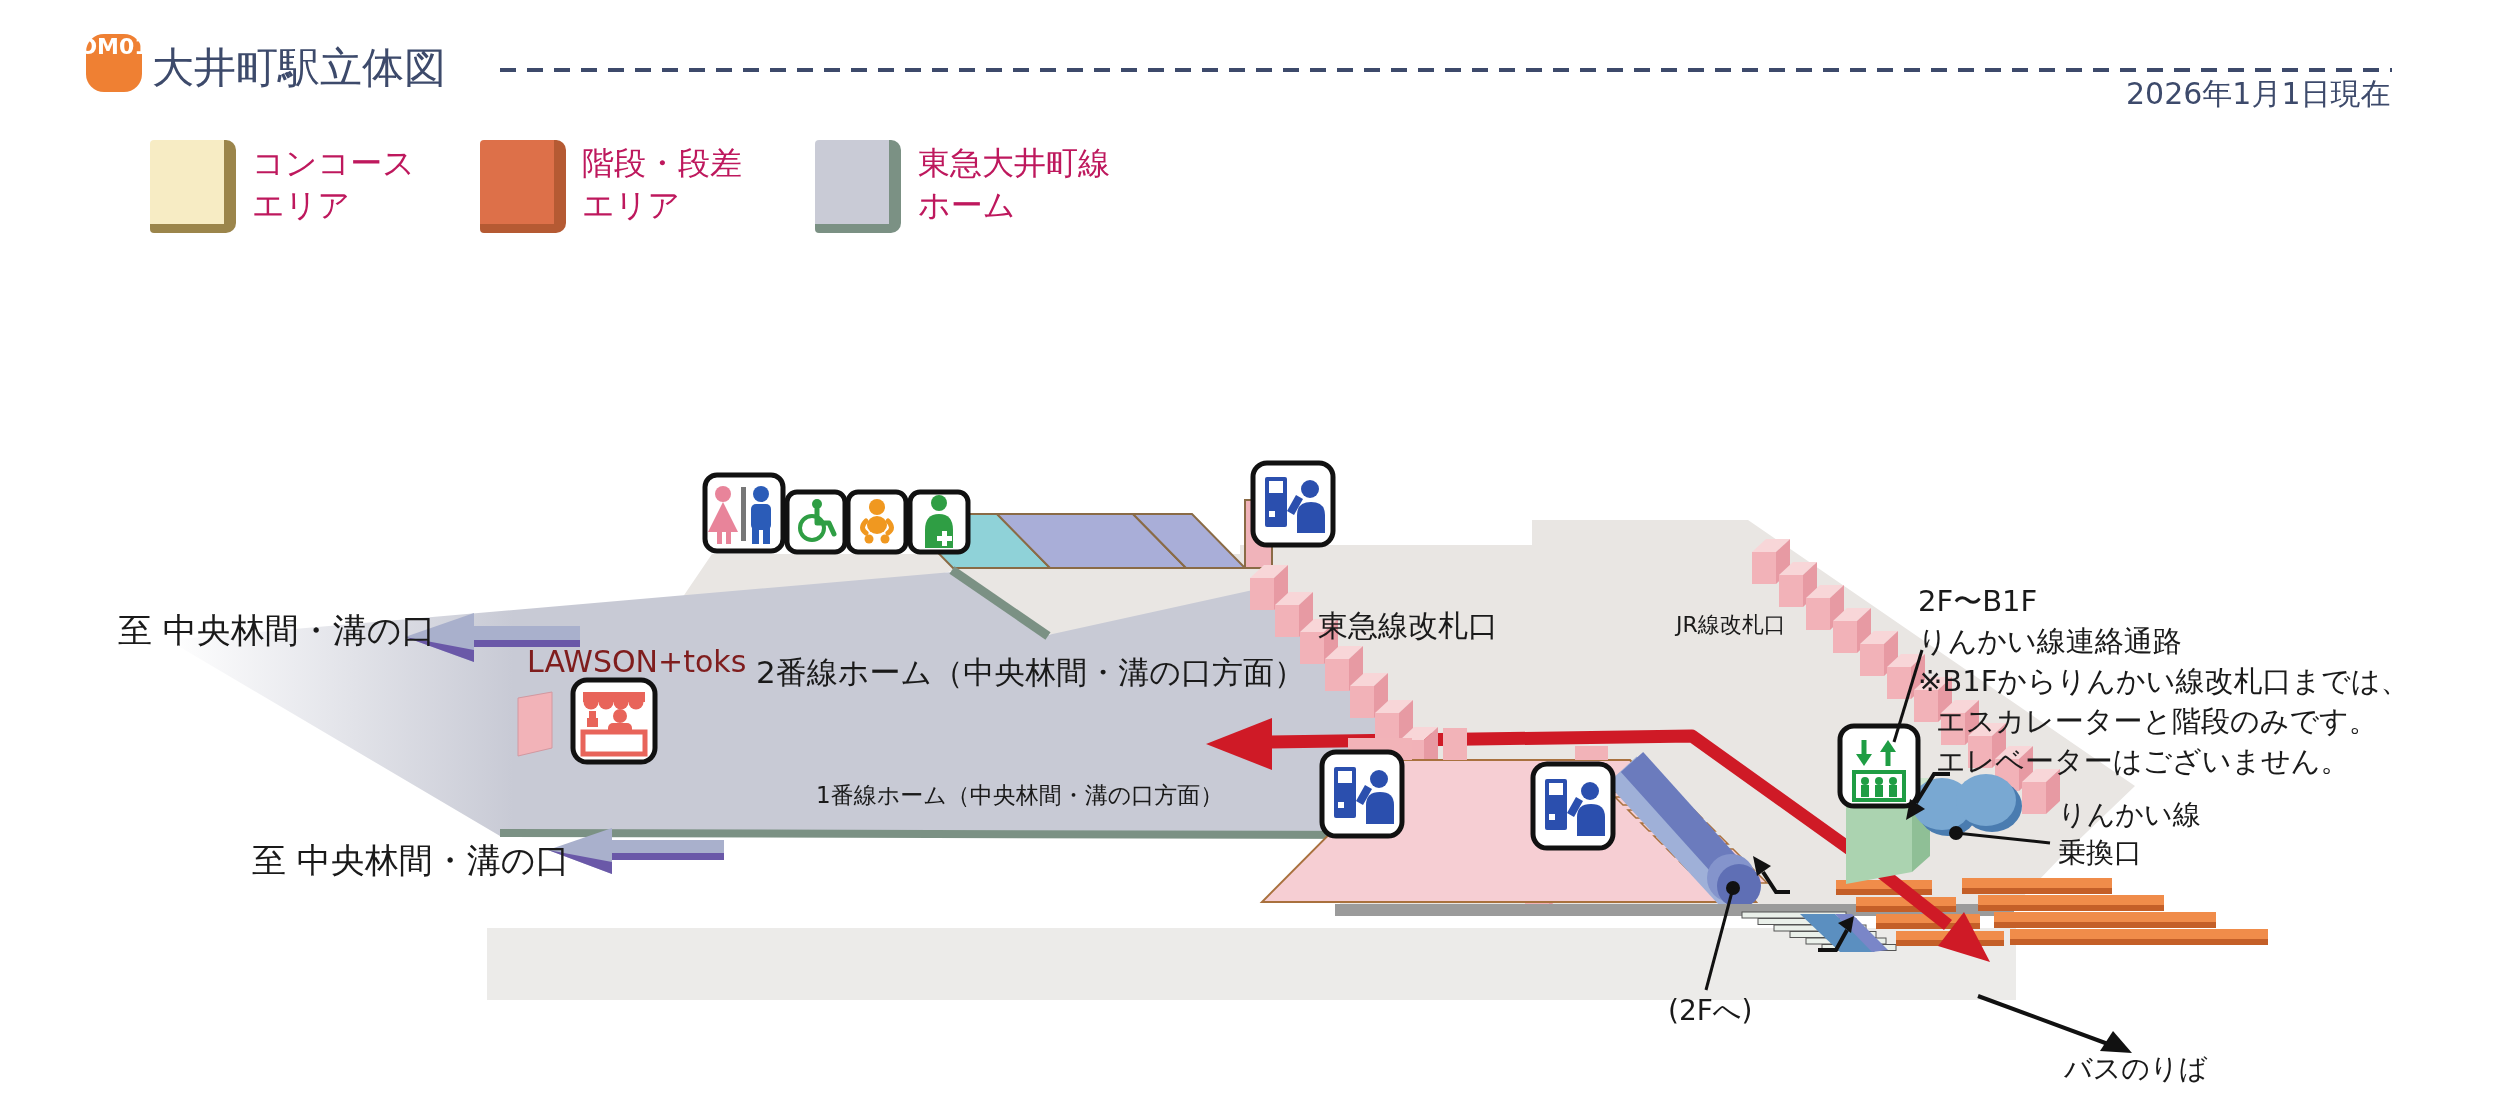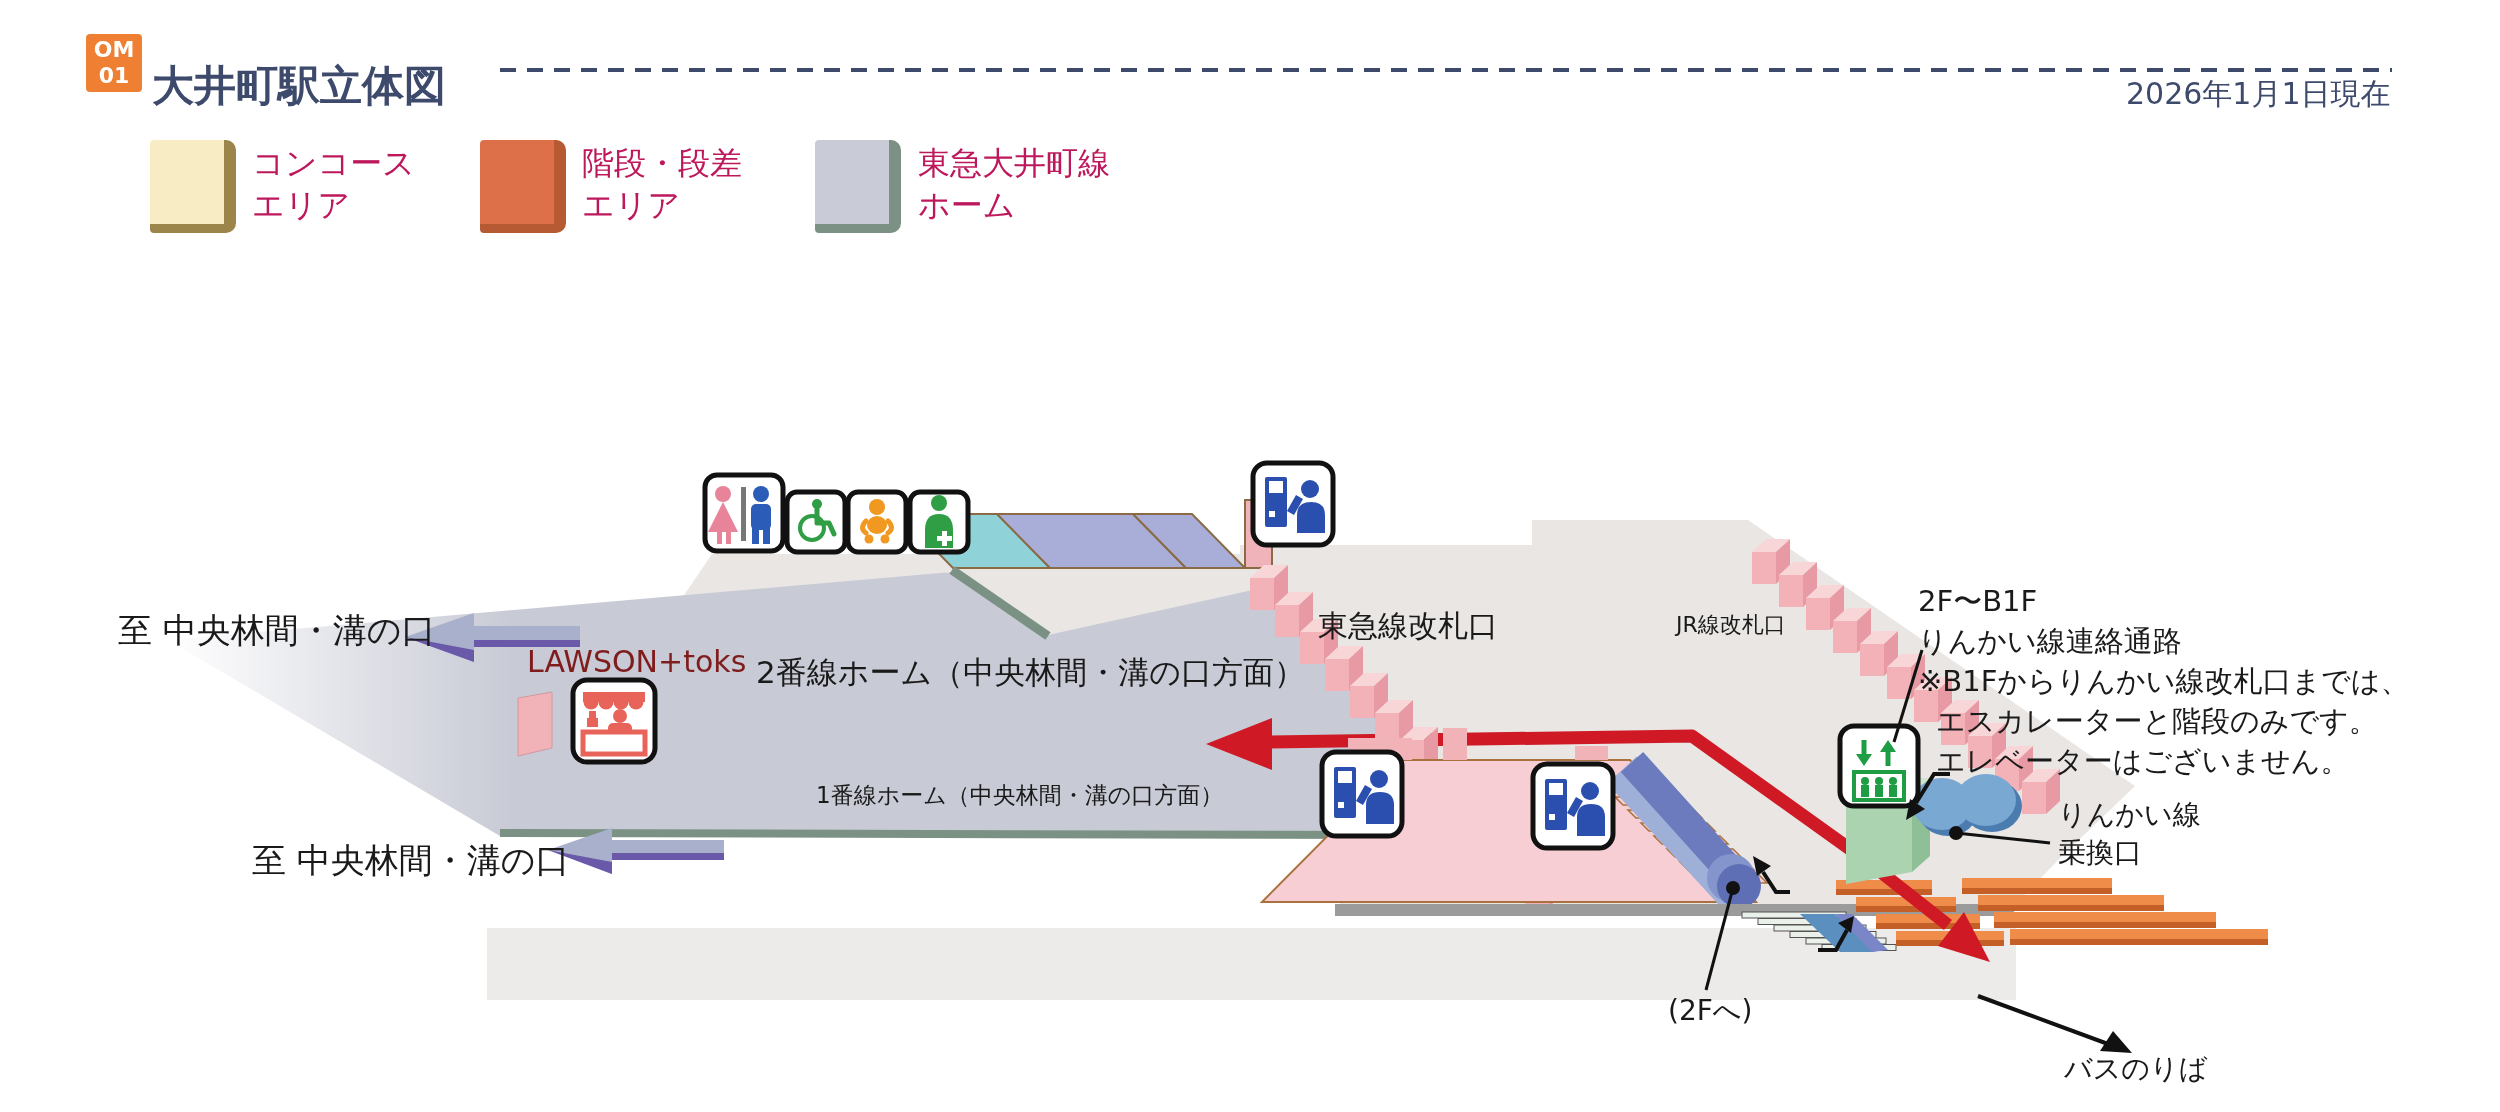--- a/index.html
+++ b/index.html
@@ -1,23 +1,23 @@
 <!DOCTYPE html>
 <html><head>
 <meta charset="utf-8">
 <style>
   html,body{margin:0;padding:0;background:#fff;}
   body{width:2500px;height:1112px;position:relative;overflow:hidden;
        font-family:"DejaVu Sans","Liberation Sans",sans-serif;}
   .lbl{position:absolute;white-space:nowrap;color:#1a1a1a;}
   .navy{color:#3d4a6b;}
-  #badge{position:absolute;left:86px;top:34px;width:56px;height:58px;border-radius:4px;
+  #badge{position:absolute;left:86px;top:34px;width:56px;height:58px;border-radius:18px;
          color:#fff;font-weight:bold;font-size:22px;line-height:26px;text-align:center;
-         display:flex;flex-direction:column;justify-content:center;}
-  #title{left:152px;top:40px;font-size:42px;font-weight:bold;margin-top:18px;}
+         display:flex;flex-direction:row;justify-content:center;}
+  #title{left:152px;top:40px;font-size:42px;font-weight:normal;}
   #date{left:2126px;top:74px;font-size:30px;font-weight:500;}
   .swatch{position:absolute;width:74px;height:84px;border-style:solid;border-width:0 12px 9px 0;
           border-radius:4px 10px 10px 4px;}
   .leg-label{position:absolute;font-size:32px;line-height:42px;color:#be185d;}
   svg{position:absolute;left:0;top:0;}
 </style>
 </head>
 <body>
 
 <svg id="scene" width="2500" height="1112" viewBox="0 0 2500 1112">

